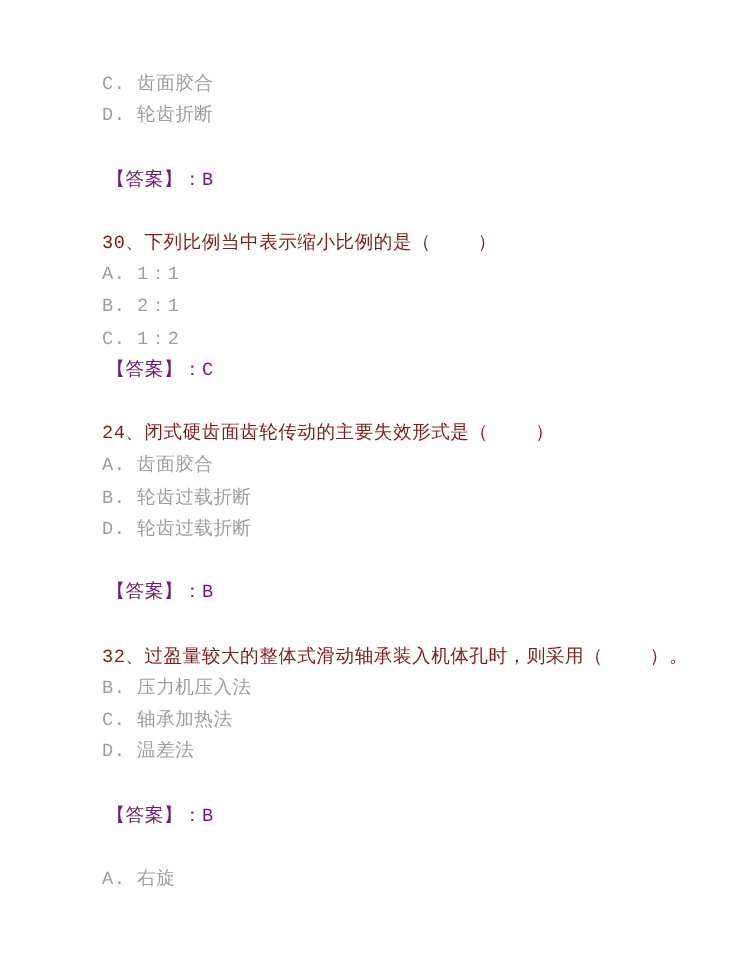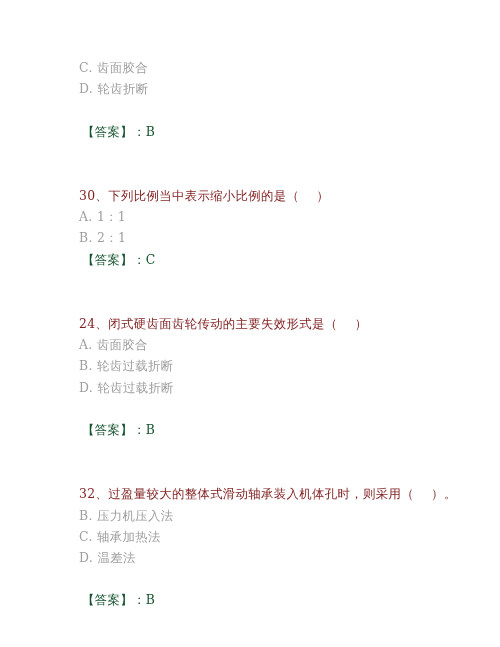--- a/index.html
+++ b/index.html
@@ -36,28 +36,29 @@
     margin: 0;
   }
   .line.stem {
     color: #7f1d1d;
   }
   .line.option {
     color: #9e9e9e;
   }
   .line.answer {
     padding-left: 3px;
-    color: #14532d;
+    color: #701a75;
   }
   .spacer {
     height: 21.2px;
   }
   .qblock {
-    margin: 11px;
+    margin: 0;
     padding: 0;
+    font-family: Liberation Mono, monospace;
   }
 </style>
 </head>
 <body>
 
 <div class="page">
   <div class="doc-body">
 
     <div class="qblock">
       <div class="line option">C. 齿面胶合</div>
@@ -65,20 +66,21 @@
       <div class="spacer"></div>
       <div class="line answer">【答案】：B</div>
     </div>
 
     <div class="spacer"></div>
 
     <div class="qblock">
       <div class="line stem">30、下列比例当中表示缩小比例的是（    ）</div>
       <div class="line option">A. 1：1</div>
       <div class="line option">B. 2：1</div>
+      <div class="line option">C. 1：2</div>
       <div class="line answer">【答案】：C</div>
     </div>
 
     <div class="spacer"></div>
 
     <div class="qblock">
       <div class="line stem">24、闭式硬齿面齿轮传动的主要失效形式是（    ）</div>
       <div class="line option">A. 齿面胶合</div>
       <div class="line option">B. 轮齿过载折断</div>
       <div class="line option">D. 轮齿过载折断</div>

